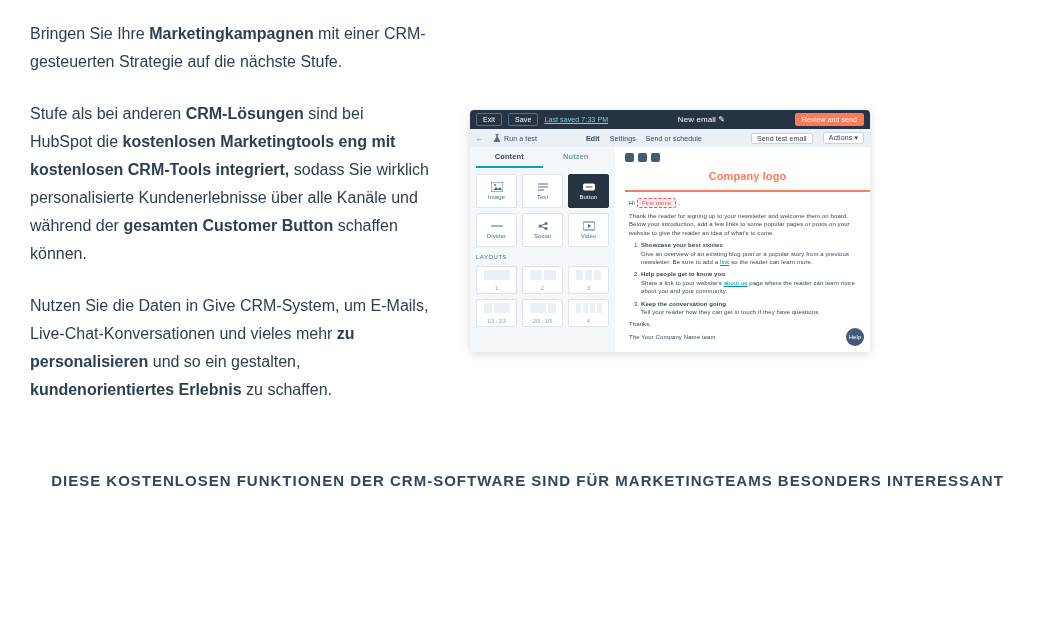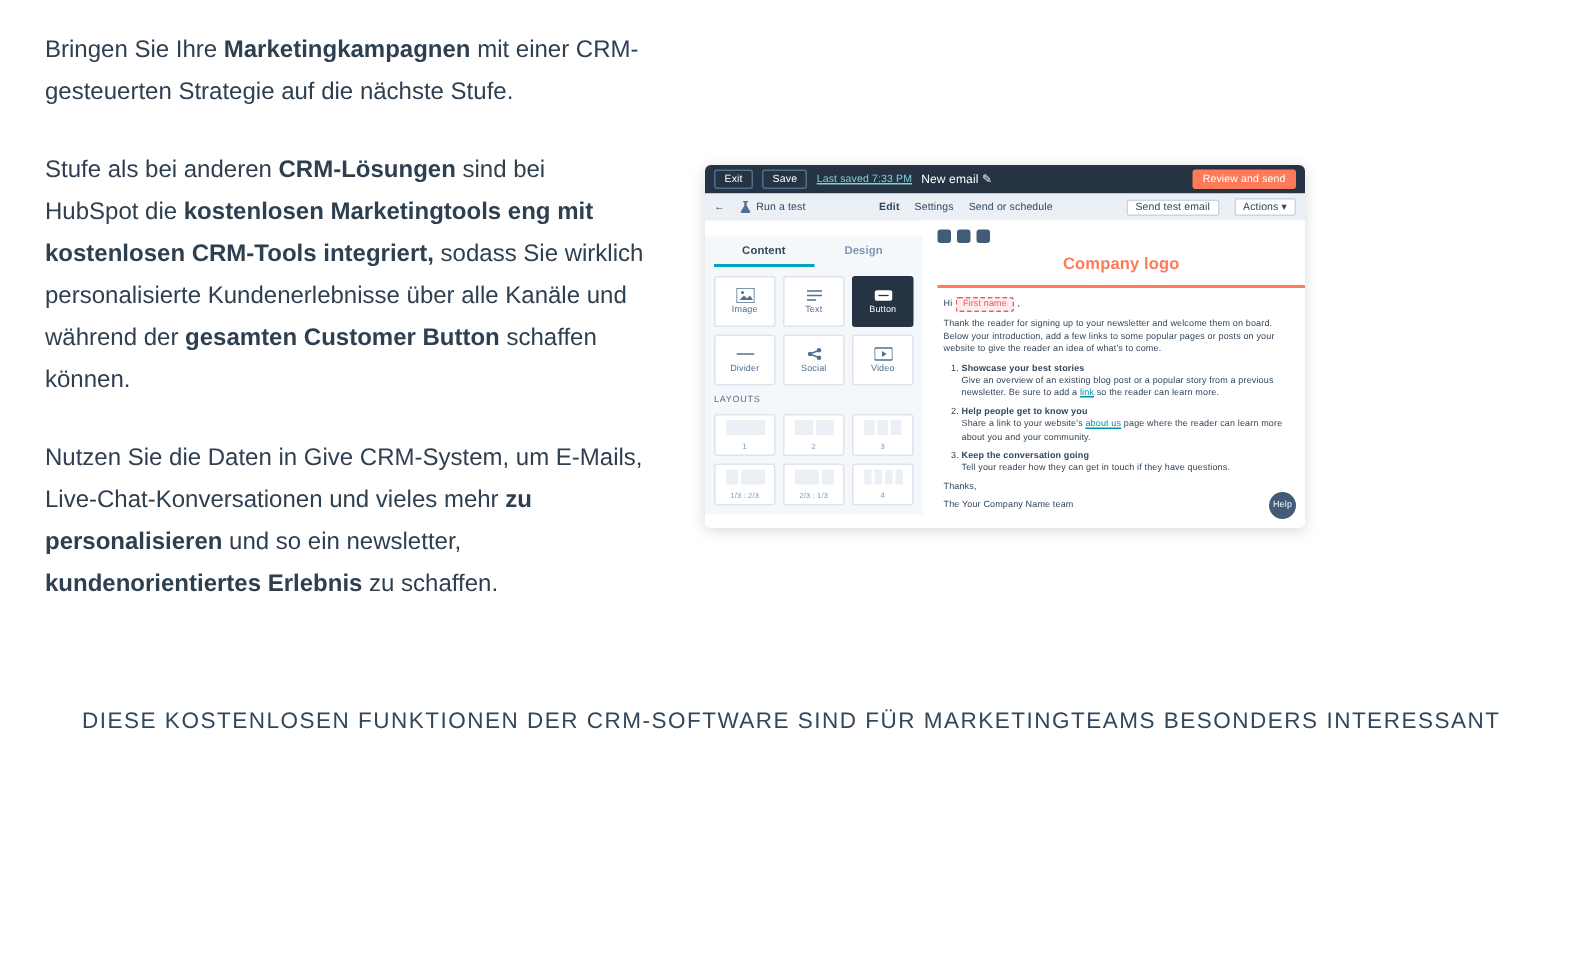--- a/index.html
+++ b/index.html
@@ -12,29 +12,29 @@
 
   h2 { font-size: 28px; font-weight: 700; line-height: 1.3; color: #2e3f50; margin-bottom: 28px; }
   .para { font-size: 16px; line-height: 1.75; color: #2e3f50; margin-bottom: 24px; }
   .para b { font-weight: 700; }
 
   .editor { width: 400px; border-radius: 4px; overflow: hidden; box-shadow: 0 2px 10px rgba(0,0,0,.15); background: #fff; font-size: 7px; letter-spacing: .1px; }
   .eb-topbar { background: #253342; display: flex; align-items: center; padding: 3px 6px; gap: 6px; color: #fff; }
   .eb-btn { padding: 2px 6px; border: 1px solid #516f90; border-radius: 2px; font-size: 7px; background: transparent; color: #fff; }
   .eb-btn.orange { background: #ff7a59; border-color: #ff7a59; }
   .eb-link { text-decoration: underline; color: #7fd1de; font-size: 7px; }
-  .eb-center { flex: 1; font-size: 8px; }
+  .eb-center { flex: 1; text-align: center; font-size: 8px; }
   .eb-toolbar { background: #eaf0f6; display: flex; align-items: center; padding: 3px 6px; gap: 10px; color: #33475b; }
   .eb-toolbar .back { color: #33475b; }
   .eb-toolbar .runtest { display: flex; align-items: center; gap: 3px; }
   .eb-toolbar .spacer { flex: 1; }
   .eb-tablink { font-size: 7px; color: #33475b; }
   .eb-tablink.active { font-weight: 600; }
   .eb-action { border: 1px solid #cbd6e2; padding: 1px 5px; border-radius: 2px; font-size: 7px; background: #fff; }
-  .eb-main { display: flex; height: 205px; align-items: center; }
+  .eb-main { display: flex; height: 205px; }
   .eb-sidebar { width: 145px; background: #f5f8fa; padding: 0 6px 6px 6px; }
   .eb-tabs { display: flex; font-size: 7.5px; font-weight: 600; }
   .eb-tab { flex: 1; text-align: center; padding: 5px 2px; color: #7c98b6; }
   .eb-tab.active { color: #33475b; border-bottom: 2px solid #00a4bd; }
   .eb-grid { display: grid; grid-template-columns: repeat(3, 1fr); gap: 5px; margin-top: 6px; }
   .eb-card { background: #fff; border: 1px solid #dfe3eb; border-radius: 2px; height: 34px; display: flex; flex-direction: column; align-items: center; justify-content: center; gap: 2px; color: #516f90; font-size: 6px; }
   .eb-card .ico { width: 12px; height: 10px; display: flex; align-items: center; justify-content: center; }
   .eb-card.active { background: #253342; border-color: #253342; color: #fff; }
   .eb-section { font-size: 6px; color: #516f90; letter-spacing: .5px; margin: 7px 0 3px 0; }
   .eb-lcard { background: #fff; border: 1px solid #dfe3eb; border-radius: 2px; height: 28px; padding: 3px 4px 2px 4px; display: flex; flex-direction: column; align-items: center; justify-content: space-between; font-size: 5px; color: #7c98b6; }
@@ -46,39 +46,39 @@
   .eb-logo { text-align: center; font-size: 11px; font-weight: 700; color: #ff7a59; padding: 4px 0 8px 0; }
   .eb-emailbody { border-top: 2px solid #ff7a59; padding: 6px 4px 0 4px; position: relative; }
   .eb-token { display: inline-block; background: #fdedee; color: #f2545b; border: 1px dashed #f2545b; padding: 1px 4px; border-radius: 2px; font-size: 6px; margin-bottom: 4px; }
   .eb-emailbody p { font-size: 6px; color: #33475b; line-height: 1.4; margin-bottom: 4px; }
   .eb-emailbody a { color: #0091ae; text-decoration: underline; }
   .eb-emailbody ol { padding-left: 12px; }
   .eb-emailbody li { font-size: 6px; color: #33475b; margin-bottom: 4px; line-height: 1.4; }
   .eb-emailbody li b { font-weight: 700; }
   .eb-help { position: absolute; right: 6px; bottom: 6px; width: 18px; height: 18px; border-radius: 50%; background: #425b76; color: #fff; font-size: 6px; display: flex; align-items: center; justify-content: center; }
 
-  .subhead { text-align: center; font-size: 15px; font-weight: 400; letter-spacing: 1px; color: #33475b; margin: 44px 0 32px 0; }
+  .subhead { text-align: center; font-size: 15px; font-weight: 700; letter-spacing: 1px; color: #33475b; margin: 44px 0 32px 0; }
 </style>
 </head>
 <body>
 
 <div class="wrap">
   <div class="two-col">
     <div class="left">
 
       <p class="para">
         <span>Bringen Sie Ihre </span><b>Marketingkampagnen</b><span> mit einer CRM-gesteuerten Strategie auf die nächste Stufe.</span>
       </p>
 
       <p class="para">
         <span>Stufe als bei anderen </span><b>CRM-Lösungen</b><span> sind bei HubSpot die </span><b>kostenlosen Marketingtools eng mit kostenlosen CRM-Tools integriert,</b><span> sodass Sie wirklich personalisierte Kundenerlebnisse über alle Kanäle und während der </span><b>gesamten Customer Button</b><span> schaffen können.</span>
       </p>
 
       <p class="para">
-        <span>Nutzen Sie die Daten in Give CRM-System, um E-Mails, Live-Chat-Konversationen und vieles mehr </span><b>zu personalisieren</b><span> und so ein newsletter, </span><b>kundenorientiertes Erlebnis</b><span> zu schaffen.</span>
+        <span>Nutzen Sie die Daten in Give CRM-System, um E-Mails, Live-Chat-Konversationen und vieles mehr </span><b>zu personalisieren</b><span> und so ein gestalten, </span><b>kundenorientiertes Erlebnis</b><span> zu schaffen.</span>
       </p>
     </div>
 
     <div class="right">
       <div class="editor">
 
         <div class="eb-topbar">
           <span class="eb-btn">Exit</span>
           <span class="eb-btn">Save</span>
           <span class="eb-link">Last saved 7:33 PM</span>
@@ -103,21 +103,21 @@
           <span class="eb-tablink">Send or schedule</span>
           <span class="spacer"></span>
           <span class="eb-action">Send test email</span>
           <span class="eb-action">Actions ▾</span>
         </div>
 
         <div class="eb-main">
           <div class="eb-sidebar">
             <div class="eb-tabs">
               <div class="eb-tab active">Content</div>
-              <div class="eb-tab">Design</div>
+              <div class="eb-tab">Nutzen</div>
             </div>
             <div class="eb-grid">
               <div class="eb-card">
                   <span class="ico">
                     <svg width="12" height="10" viewBox="0 0 12 10">
                       <rect x="0" y="0" width="12" height="10" rx="1" fill="none" stroke="#516f90"></rect>
                       <circle cx="4" cy="3" r="1" fill="#516f90"></circle>
                       <path d="M2 8l3-3 2 2 2-2 2 3z" fill="#516f90"></path>
                     </svg>
                   </span>

